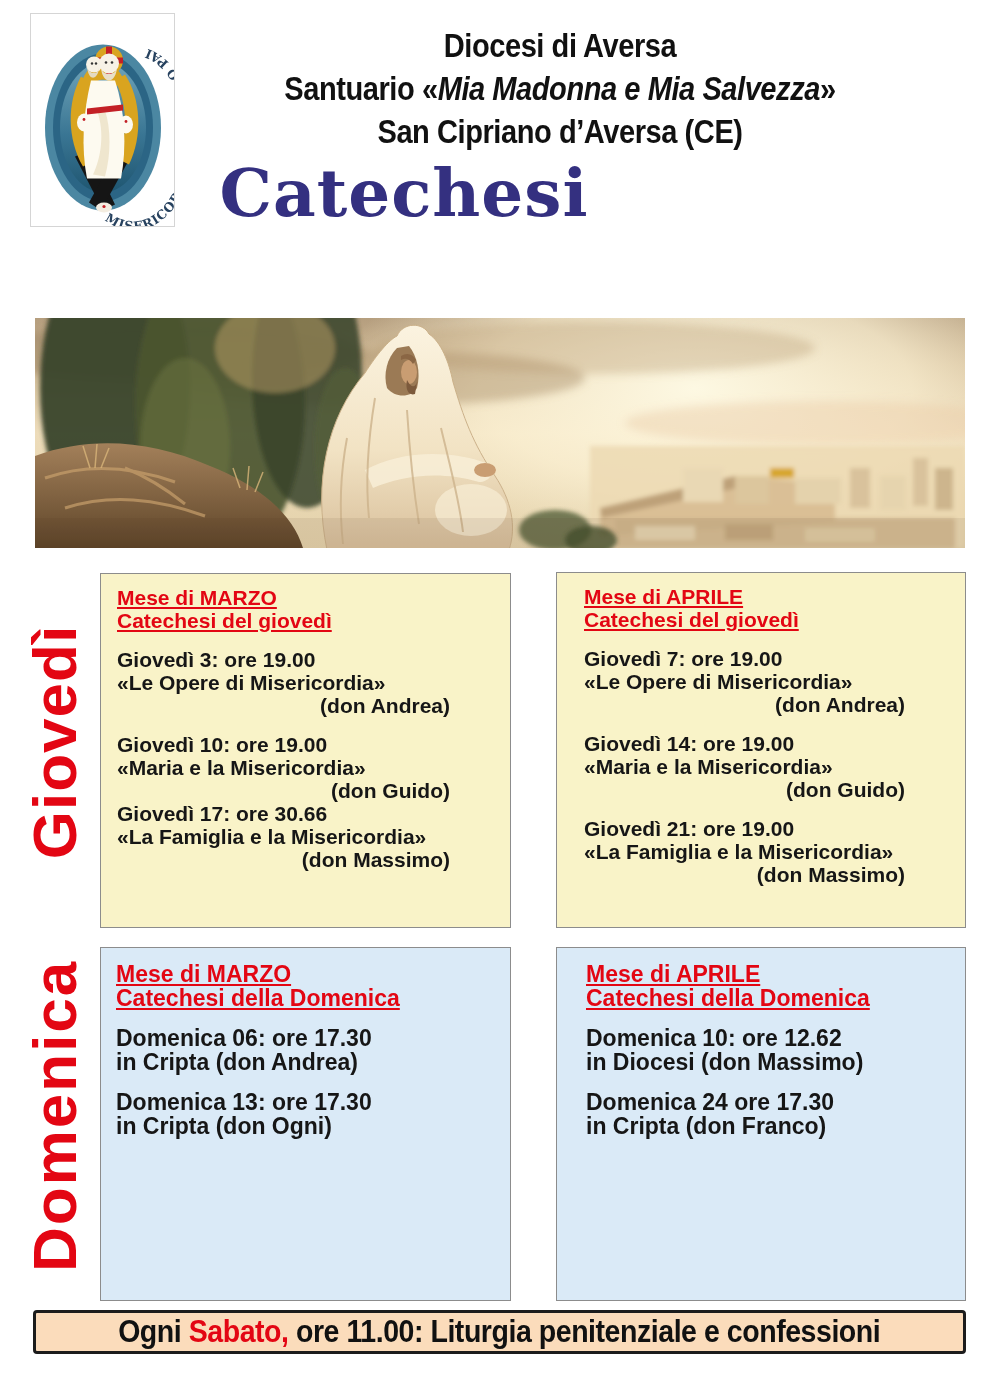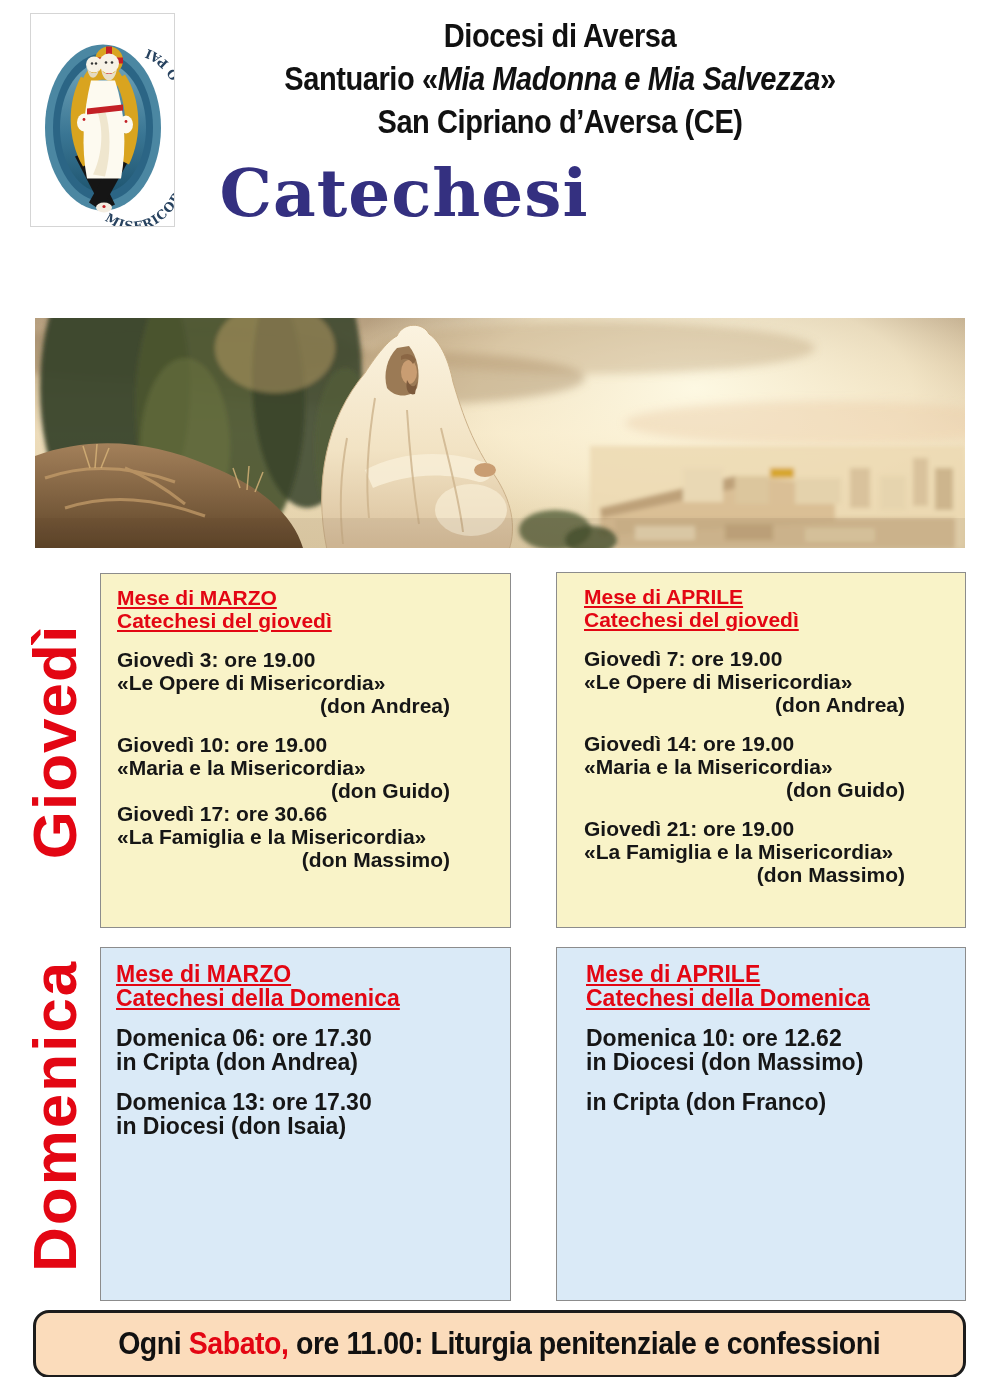--- a/index.html
+++ b/index.html
@@ -13,21 +13,21 @@
   }
   html,body{margin:0;padding:0;background:#fff;}
   .poster{
     position:relative;width:1000px;height:1377px;background:#fff;overflow:hidden;
     font-family:"Liberation Sans",sans-serif;color:var(--ink);
   }
   
   .logo-box{position:absolute;left:30px;top:13px;width:143px;height:212px;background:#fff;border:1px solid #d5d5d5;}
   .logo-box svg{display:block;width:100%;height:100%;}
   
-  .header{position:absolute;left:150px;top:14px;width:820px;text-align:center;}
+  .header{position:absolute;left:150px;top:24px;width:820px;text-align:center;}
   .hline{display:block;font-weight:bold;font-size:33px;line-height:43px;letter-spacing:-.5px;
          transform:scaleX(.88);transform-origin:50% 50%;white-space:nowrap;color:#111;}
   .hline .it{font-style:italic;}
   
   .title{position:absolute;left:0;top:158px;width:808px;text-align:center;
          font-family:"DejaVu Serif",serif;font-weight:bold;color:var(--title-blue);}
   .title .t1{display:block;font-size:66px;line-height:70px;letter-spacing:1px;}
   .title .t2{display:block;font-size:66px;line-height:70px;letter-spacing:1px;}
   
   .painting{position:absolute;left:35px;top:318px;width:930px;height:230px;overflow:hidden;}
@@ -47,22 +47,22 @@
   .sbox.blue .ln{font-size:23px;line-height:24px;}
   .ln.red{color:var(--red);text-decoration:underline;}
   .ln.body{color:var(--ink);}
   .ln.right{text-align:right;padding-right:52px;color:var(--ink);}
   .ln.blank{height:16px;font-size:0 !important;line-height:0 !important;}
   .box-mar-thu{left:100px;top:573px;width:411px;height:355px;padding:12px 8px 0 16px;}
   .box-apr-thu{left:556px;top:572px;width:410px;height:356px;padding:12px 8px 0 27px;}
   .box-mar-sun{left:100px;top:947px;width:411px;height:354px;padding:14px 8px 0 15px;}
   .box-apr-sun{left:556px;top:947px;width:410px;height:354px;padding:14px 8px 0 29px;}
   
-  .footer-bar{position:absolute;left:33px;top:1310px;width:933px;height:68px;
-      background:var(--peach);border:3px solid #1c1c1c;border-radius:16px;box-sizing:border-box;
+  .footer-bar{position:absolute;left:33px;top:1310px;width:933px;height:44px;
+      background:var(--peach);border:3px solid #1c1c1c;border-radius:4px;box-sizing:border-box;
       display:flex;align-items:center;justify-content:center;}
   .footer-text{font-weight:bold;font-size:31px;letter-spacing:-.5px;white-space:nowrap;
       transform:scaleX(.92);transform-origin:50% 50%;color:#111;}
   .footer-text .hl{color:var(--red);}
 </style>
 </head>
 <body>
 
 <div class="poster">
 
@@ -270,29 +270,30 @@
       <div class="ln right">(don Massimo)</div>
     </div>
   <div class="sbox blue box-mar-sun">
       <div class="ln red">Mese di MARZO</div>
       <div class="ln red">Catechesi della Domenica</div>
       <div class="ln blank">&nbsp;</div>
       <div class="ln body">Domenica 06: ore 17.30</div>
       <div class="ln body">in Cripta (don Andrea)</div>
       <div class="ln blank">&nbsp;</div>
       <div class="ln body">Domenica 13: ore 17.30</div>
-      <div class="ln body">in Diocesi (don Isaia)</div>
+      <div class="ln body">in Cripta (don Ogni)</div>
     </div>
   <div class="sbox blue box-apr-sun">
       <div class="ln red">Mese di APRILE</div>
       <div class="ln red">Catechesi della Domenica</div>
       <div class="ln blank">&nbsp;</div>
       <div class="ln body">Domenica 10: ore 12.62</div>
       <div class="ln body">in Diocesi (don Massimo)</div>
       <div class="ln blank">&nbsp;</div>
+      <div class="ln body">Domenica 24 ore 17.30</div>
       <div class="ln body">in Cripta (don Franco)</div>
     </div>
 
   <div class="footer-bar">
     <div class="footer-text"><span>Ogni </span><span class="hl">Sabato,</span><span> ore 11.00: Liturgia penitenziale e confessioni</span></div>
   </div>
 
 </div>
 
 </body></html>

